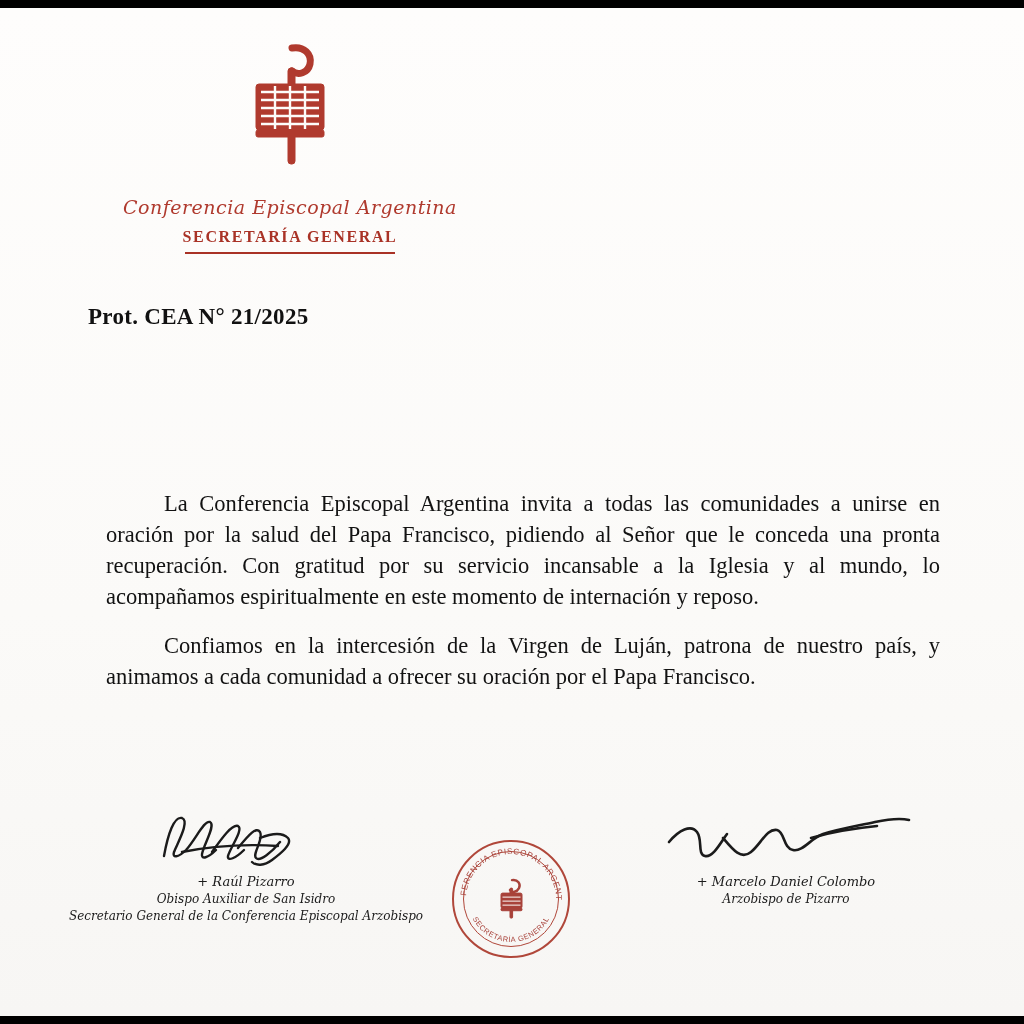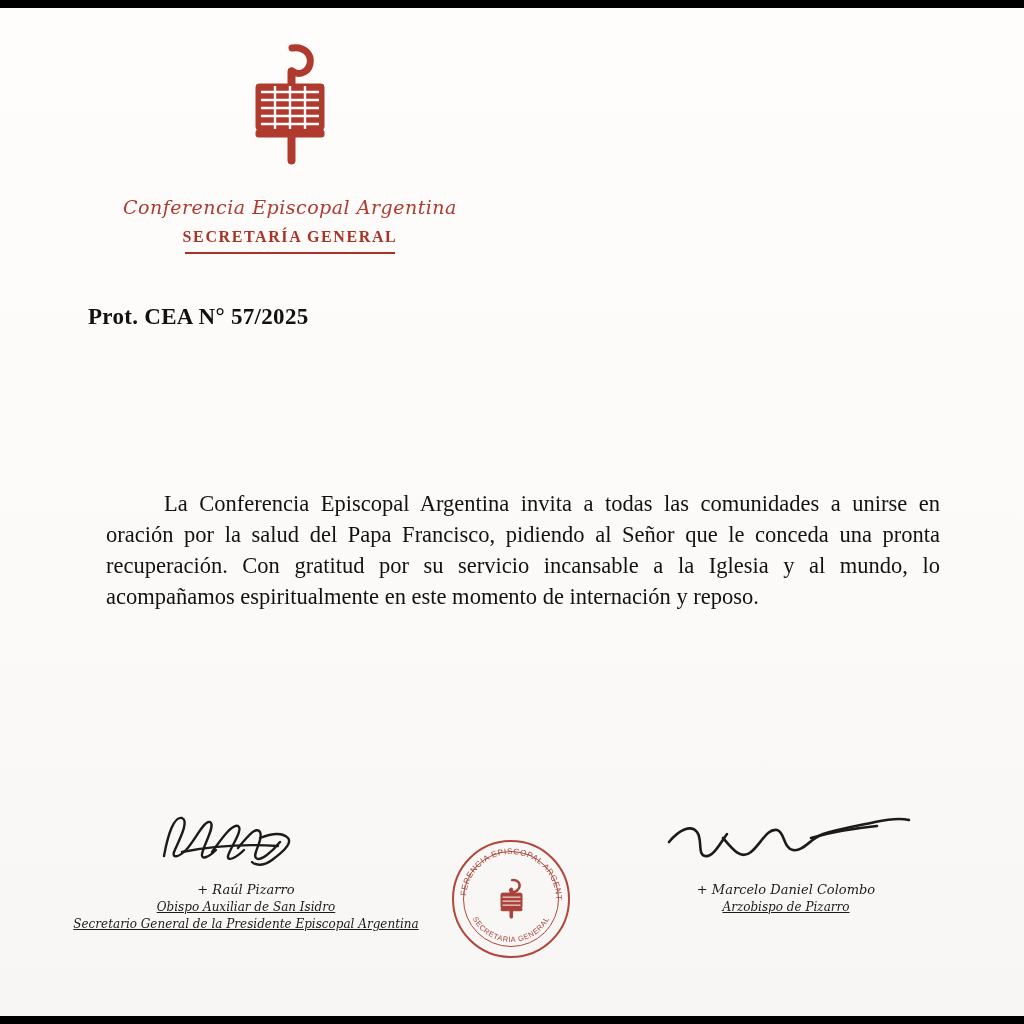--- a/index.html
+++ b/index.html
@@ -111,29 +111,28 @@
 
   .scribble {
     height: 62px;
     position: relative;
   }
   .sig-name {
     font-family: "DejaVu Serif", serif;
     font-style: italic;
     font-size: 13px;
     color: #1a1a1a;
-    margin-top: 12px;
+    margin-top: 4px;
   }
   .sig-role {
     font-family: "DejaVu Serif", serif;
     font-style: italic;
     font-size: 12px;
     color: #1a1a1a;
     margin-top: 3px;
-    text-decoration: underline;
   }
 
   
   .seal {
     position: absolute;
     left: 452px;
     top: 832px;
     width: 118px;
     height: 118px;
   }
@@ -191,43 +190,44 @@
             </g>
             <rect x="26" y="100" width="68" height="7" rx="2"></rect>
           </g>
         </svg>
       </div>
       <div class="org-name">Conferencia Episcopal Argentina</div>
       <div class="org-sub">SECRETARÍA GENERAL</div>
       <div class="rule"></div>
     </div>
 
-    <div class="prot">Prot. CEA N° 57/2025</div>
+    <div class="prot">Prot. CEA N° 21/2025</div>
 
 
     <div class="body-text">
       <p>La Conferencia Episcopal Argentina invita a todas las comunidades a unirse en oración por la salud del Papa Francisco, pidiendo al Señor que le conceda una pronta recuperación. Con gratitud por su servicio incansable a la Iglesia y al mundo, lo acompañamos espiritualmente en este momento de internación y reposo.</p>
+      <p>Confiamos en la intercesión de la Virgen de Luján, patrona de nuestro país, y animamos a cada comunidad a ofrecer su oración por el Papa Francisco.</p>
     </div>
 
     <div class="sig-block sig-left">
       <div class="scribble">
         <svg viewBox="0 0 240 62" width="240" height="62" style="margin-left:52px;" aria-hidden="true">
           <g fill="none" stroke="#1b1b1b" stroke-width="2.4" stroke-linecap="round">
             <path d="M12 48 C 16 26, 22 8, 30 10 C 38 13, 26 34, 22 44 C 20 50, 26 50, 34 42
                      C 44 31, 52 12, 58 14 C 64 17, 52 36, 50 46 C 49 52, 56 50, 64 42"></path>
             <path d="M60 44 C 70 30, 80 16, 86 18 C 92 21, 78 40, 76 48 C 75 54, 84 50, 92 42"></path>
             <path d="M86 40 C 96 28, 104 18, 108 24 C 112 31, 100 46, 104 50 C 108 54, 120 44, 128 34"></path>
             <path d="M108 30 C 118 26, 130 24, 136 30 C 141 36, 128 46, 120 52 C 112 58, 104 58, 100 54"></path>
             <path d="M30 44 C 60 38, 96 36, 126 38"></path>
           </g>
         </svg>
       </div>
       <div class="sig-name">+ Raúl Pizarro</div>
       <div class="sig-role">Obispo Auxiliar de San Isidro</div>
-      <div class="sig-role">Secretario General de la Presidente Episcopal Argentina</div>
+      <div class="sig-role">Secretario General de la Conferencia Episcopal Arzobispo</div>
     </div>
 
     <div class="seal">
       <div class="seal-ring"></div>
       <div class="seal-ring inner"></div>
       <svg class="seal-mini-crest" viewBox="0 0 34 44" aria-hidden="true">
         <g fill="#a8423a" stroke="#a8423a">
           <path d="M18 4 C 24 3, 27 8, 25 12 C 23 16, 18 17, 16 14" fill="none" stroke-width="2.4" stroke-linecap="round"></path>
           <rect x="16" y="12" width="2.6" height="30" rx="1"></rect>
           <rect x="7" y="17" width="21" height="15" rx="1.5"></rect>

